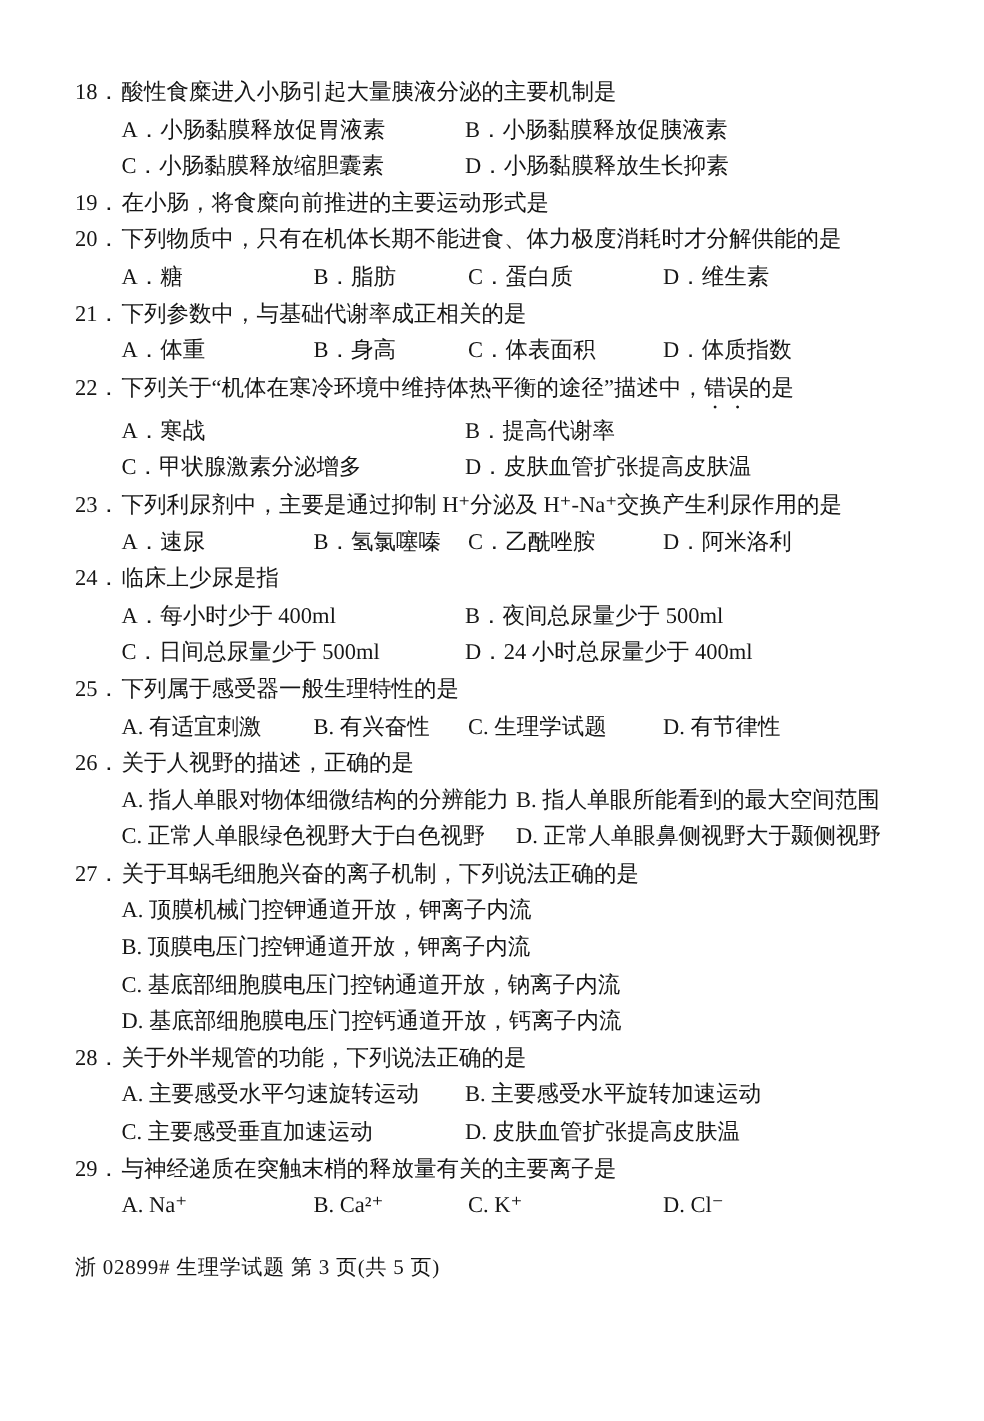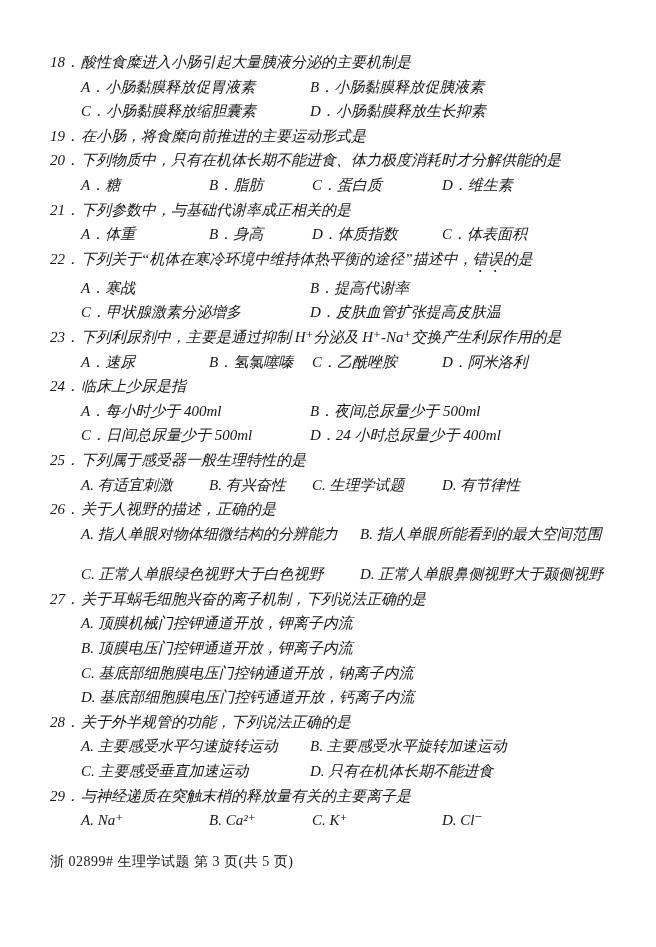--- a/index.html
+++ b/index.html
@@ -10,33 +10,33 @@
     font-family: "Liberation Serif", "DejaVu Serif", serif;
     font-size: 15px;
     overflow: hidden;
   }
   .page {
     box-sizing: border-box;
     width: 656px; height: 947px;
     padding: 50px 44px 0 50px;
     line-height: 24.6px;
   }
-  .q { margin: 0; font-style: italic; }
+  .q { margin: 0; }
   .stem { white-space: nowrap; }
   .qnum { display: inline-block; min-width: 31px; }
   .emph {
     -webkit-text-emphasis: filled dot;
     text-emphasis: filled dot;
     -webkit-text-emphasis-position: under right;
     text-emphasis-position: under right;
     margin-top: 19px;
   }
   .opts { padding-left: 31px; }
   .opts.two  { display: grid; grid-template-columns: 229px auto; }
-  .opts.twowide { display: grid; grid-template-columns: 263px auto; gap: 16px; }
+  .opts.twowide { display: grid; grid-template-columns: 263px auto; }
   .opts.four { display: grid; grid-template-columns: 128px 103px 130px auto; }
   .opts.list .opt { display: block; }
   .opt { white-space: nowrap; }
   .footer {
     margin-top: 17px;
     font-size: 14px;
     letter-spacing: 0.5px;
   }
 </style>
 </head>
@@ -74,22 +74,22 @@
     </div>
   </div>
 
   <div class="q">
     <div class="stem">
       <span class="qnum">21．</span><span>下列参数中，与基础代谢率成正相关的是</span>
     </div>
     <div class="opts four">
       <span class="opt">A．体重</span>
       <span class="opt">B．身高</span>
+      <span class="opt">C．体表面积</span>
       <span class="opt">D．体质指数</span>
-      <span class="opt">C．体表面积</span>
     </div>
   </div>
 
   <div class="q">
     <div class="stem">
       <span class="qnum">22．</span><span>下列关于“机体在寒冷环境中维持体热平衡的途径”描述中，</span><span class="emph">错误</span><span>的是</span>
     </div>
     <div class="opts two">
       <span class="opt">A．寒战</span>
       <span class="opt">B．提高代谢率</span>
@@ -159,21 +159,21 @@
   </div>
 
   <div class="q">
     <div class="stem">
       <span class="qnum">28．</span><span>关于外半规管的功能，下列说法正确的是</span>
     </div>
     <div class="opts two">
       <span class="opt">A. 主要感受水平匀速旋转运动</span>
       <span class="opt">B. 主要感受水平旋转加速运动</span>
       <span class="opt">C. 主要感受垂直加速运动</span>
-      <span class="opt">D. 只有在机体长期不能进食</span>
+      <span class="opt">D. 皮肤血管扩张提高皮肤温</span>
     </div>
   </div>
 
   <div class="q">
     <div class="stem">
       <span class="qnum">29．</span><span>与神经递质在突触末梢的释放量有关的主要离子是</span>
     </div>
     <div class="opts four">
       <span class="opt">A. Na⁺</span>
       <span class="opt">B. Ca²⁺</span>

